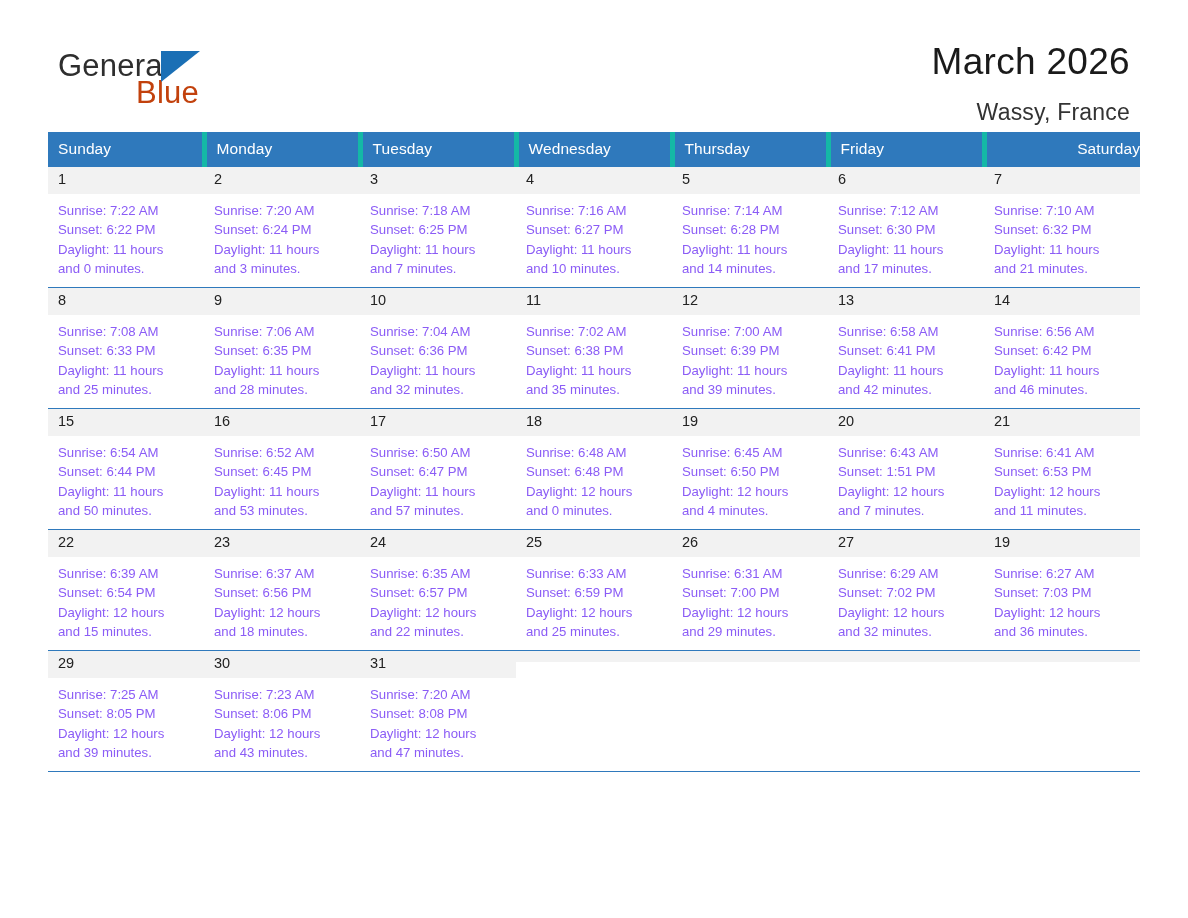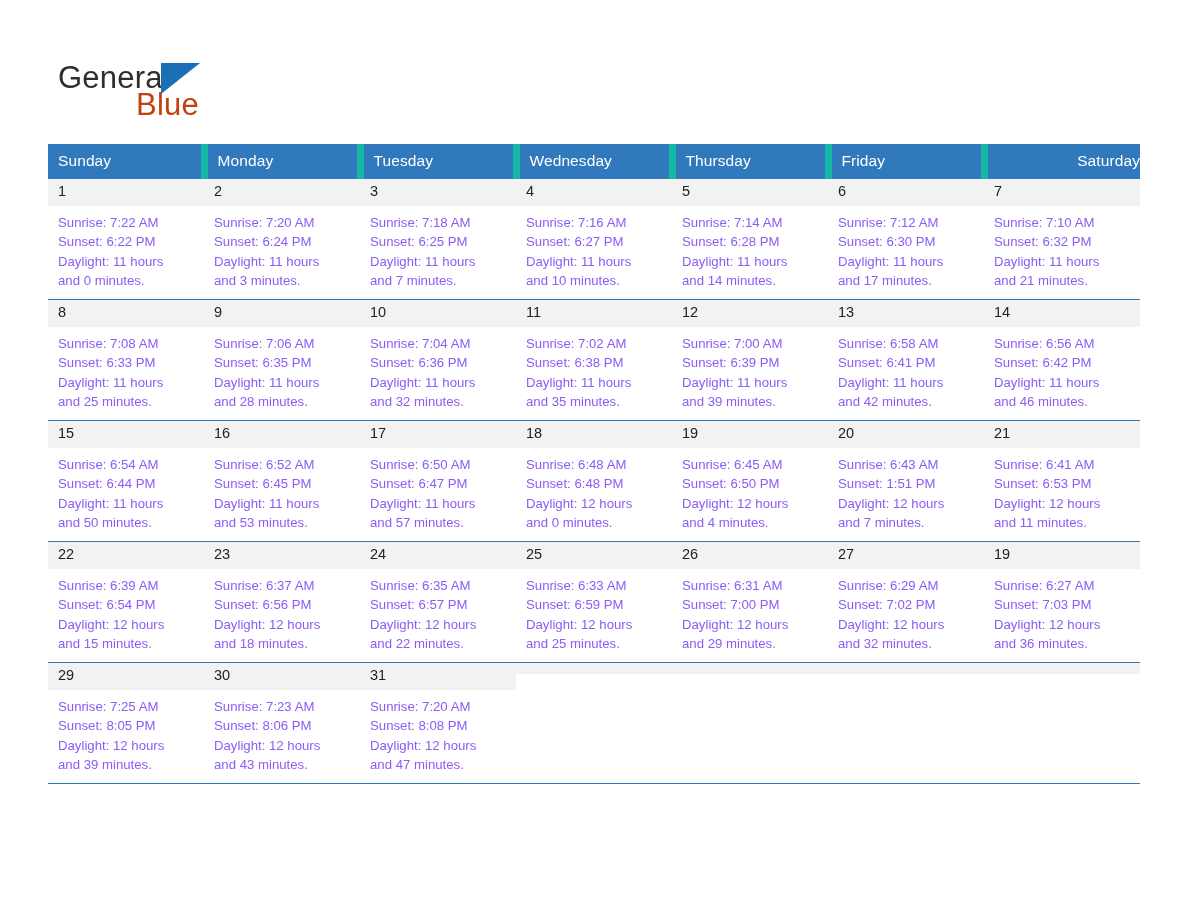--- a/index.html
+++ b/index.html
@@ -12,21 +12,21 @@
     height: 918px;
     font-family: "Liberation Sans", sans-serif;
     color: #1a1a1a;
     position: relative;
   }
   .page {
     position: relative;
     width: 1188px;
     height: 782px;
     box-sizing: border-box;
-    padding: 16px 48px;
+    padding: 4px 48px;
   }
 
   
   .header {
     position: relative;
     height: 120px;
   }
   .logo {
     position: absolute;
     left: 10px;
@@ -83,21 +83,21 @@
     table-layout: fixed;
     margin-top: 8px;
   }
   table.calendar th {
     background: #2f79bc;
     color: #ffffff;
     font-weight: normal;
     font-size: 15.5px;
     text-align: left;
     padding: 8px 0 9px 10px;
-    border-right: 7px solid #14b8a6;
+    border-right: 5px solid #14b8a6;
     letter-spacing: 0.1px;
   }
   table.calendar th:last-child { border-right: none; text-align: right; }
 
   td.day {
     vertical-align: top;
     height: 120px;
     padding: 0;
     border-bottom: 1px solid #2f79bc;
     background: #ffffff;
@@ -128,20 +128,24 @@
 </head>
 <body>
 
 <div class="page">
 
   <div class="header">
     <div class="logo">
       <span class="logo-general">General</span>
       <span class="logo-triangle"></span>
       <span class="logo-blue">Blue</span>
+    </div>
+    <div class="title-block">
+      <div class="month-title">March 2026</div>
+      <div class="location">Wassy, France</div>
     </div>
   </div>
 
   <table class="calendar">
     <thead>
       <tr>
         <th>Sunday</th>
         <th>Monday</th>
         <th>Tuesday</th>
         <th>Wednesday</th>

